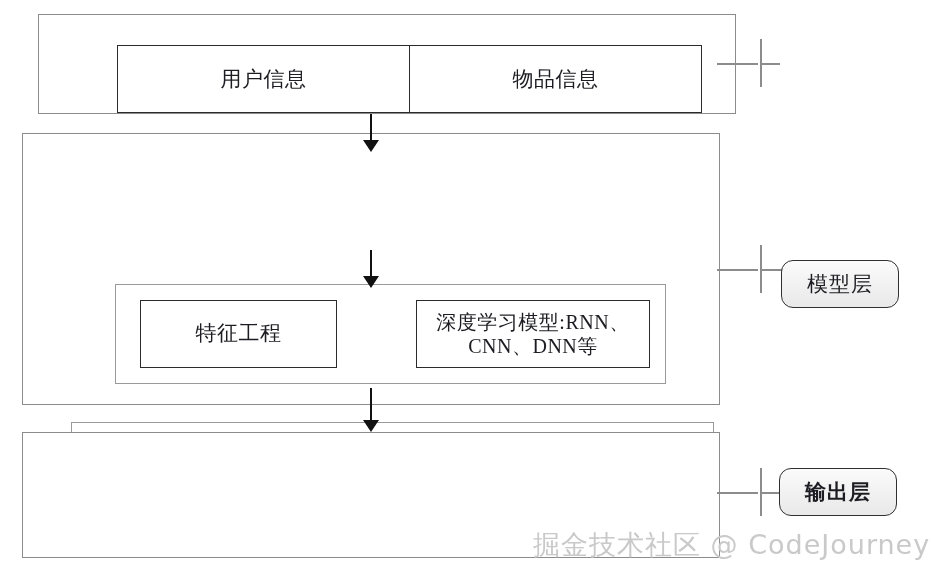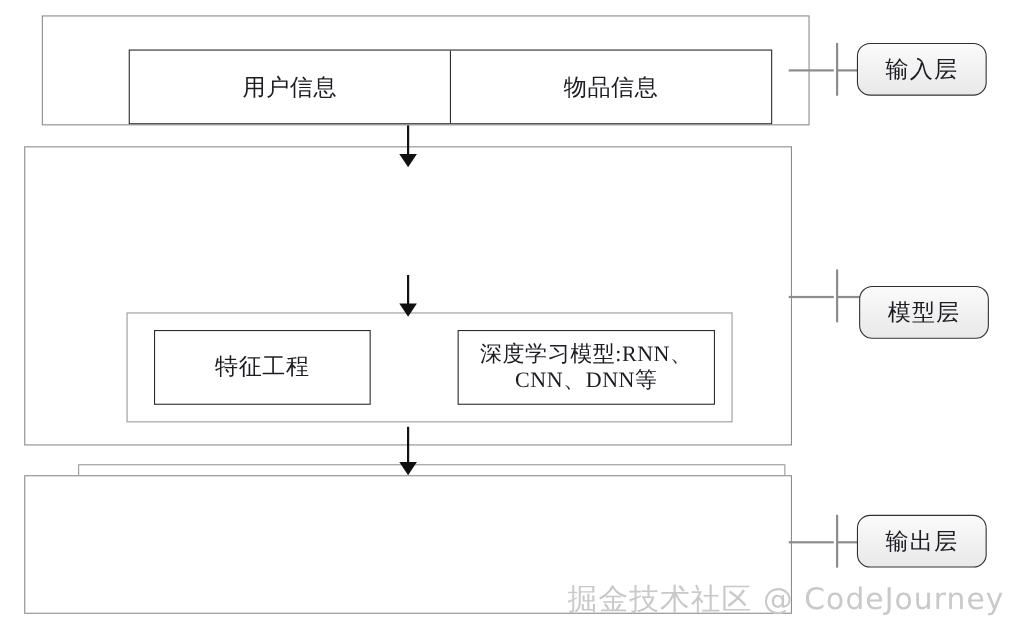--- a/index.html
+++ b/index.html
@@ -142,21 +142,21 @@
     background: linear-gradient(180deg, #fbfbfb 0%, #f1f1f1 52%, #e9e9e9 100%);
     display: flex;
     align-items: center;
     justify-content: center;
     font-size: 21px;
     color: #1c1c22;
     letter-spacing: 1px;
   }
   #badge-input  { left: 779px; top: 39px;  }
   #badge-model  { left: 781px; top: 260px; }
-  #badge-output { left: 779px; top: 468px; }
+  #badge-output { left: 779px; top: 468px; font-weight: bold; }
 
   .bracket {
     position: absolute;
   }
   .bracket .stem {
     position: absolute;
     left: 0; top: 0;
     width: 2px; height: 100%;
     background: #8c8c8c;
   }
@@ -184,21 +184,21 @@
     background: #8c8c8c;
     transform: translateX(0);
   }
   #bracket-input  .arm-left { width: 41px; right: 2px; }
   #bracket-model  .arm-left { width: 41px; right: 2px; }
   #bracket-output .arm-left { width: 41px; right: 2px; }
 
   
   #watermark {
     position: absolute;
-    left: 516px;
+    left: 533px;
     top: 527px;
     font-size: 27px;
     color: #c9c9c9;
     letter-spacing: 1px;
     white-space: nowrap;
     font-family: "DejaVu Sans", "Liberation Sans", sans-serif;
     pointer-events: none;
   }
 </style>
 </head>
@@ -236,21 +236,20 @@
 
   <div class="arrow-v" id="arrow-input-to-model"></div>
   <div class="arrow-v" id="arrow-model-internal"></div>
   <div class="arrow-v" id="arrow-model-to-output"></div>
 
   <div class="bracket" id="bracket-input">
     <div class="stem"></div>
     <div class="arm"></div>
     <div class="arm-left"></div>
   </div>
-  <div class="badge" id="badge-input">输入层</div>
 
   <div class="bracket" id="bracket-model">
     <div class="stem"></div>
     <div class="arm"></div>
     <div class="arm-left"></div>
   </div>
   <div class="badge" id="badge-model">模型层</div>
 
   <div class="bracket" id="bracket-output">
     <div class="stem"></div>

